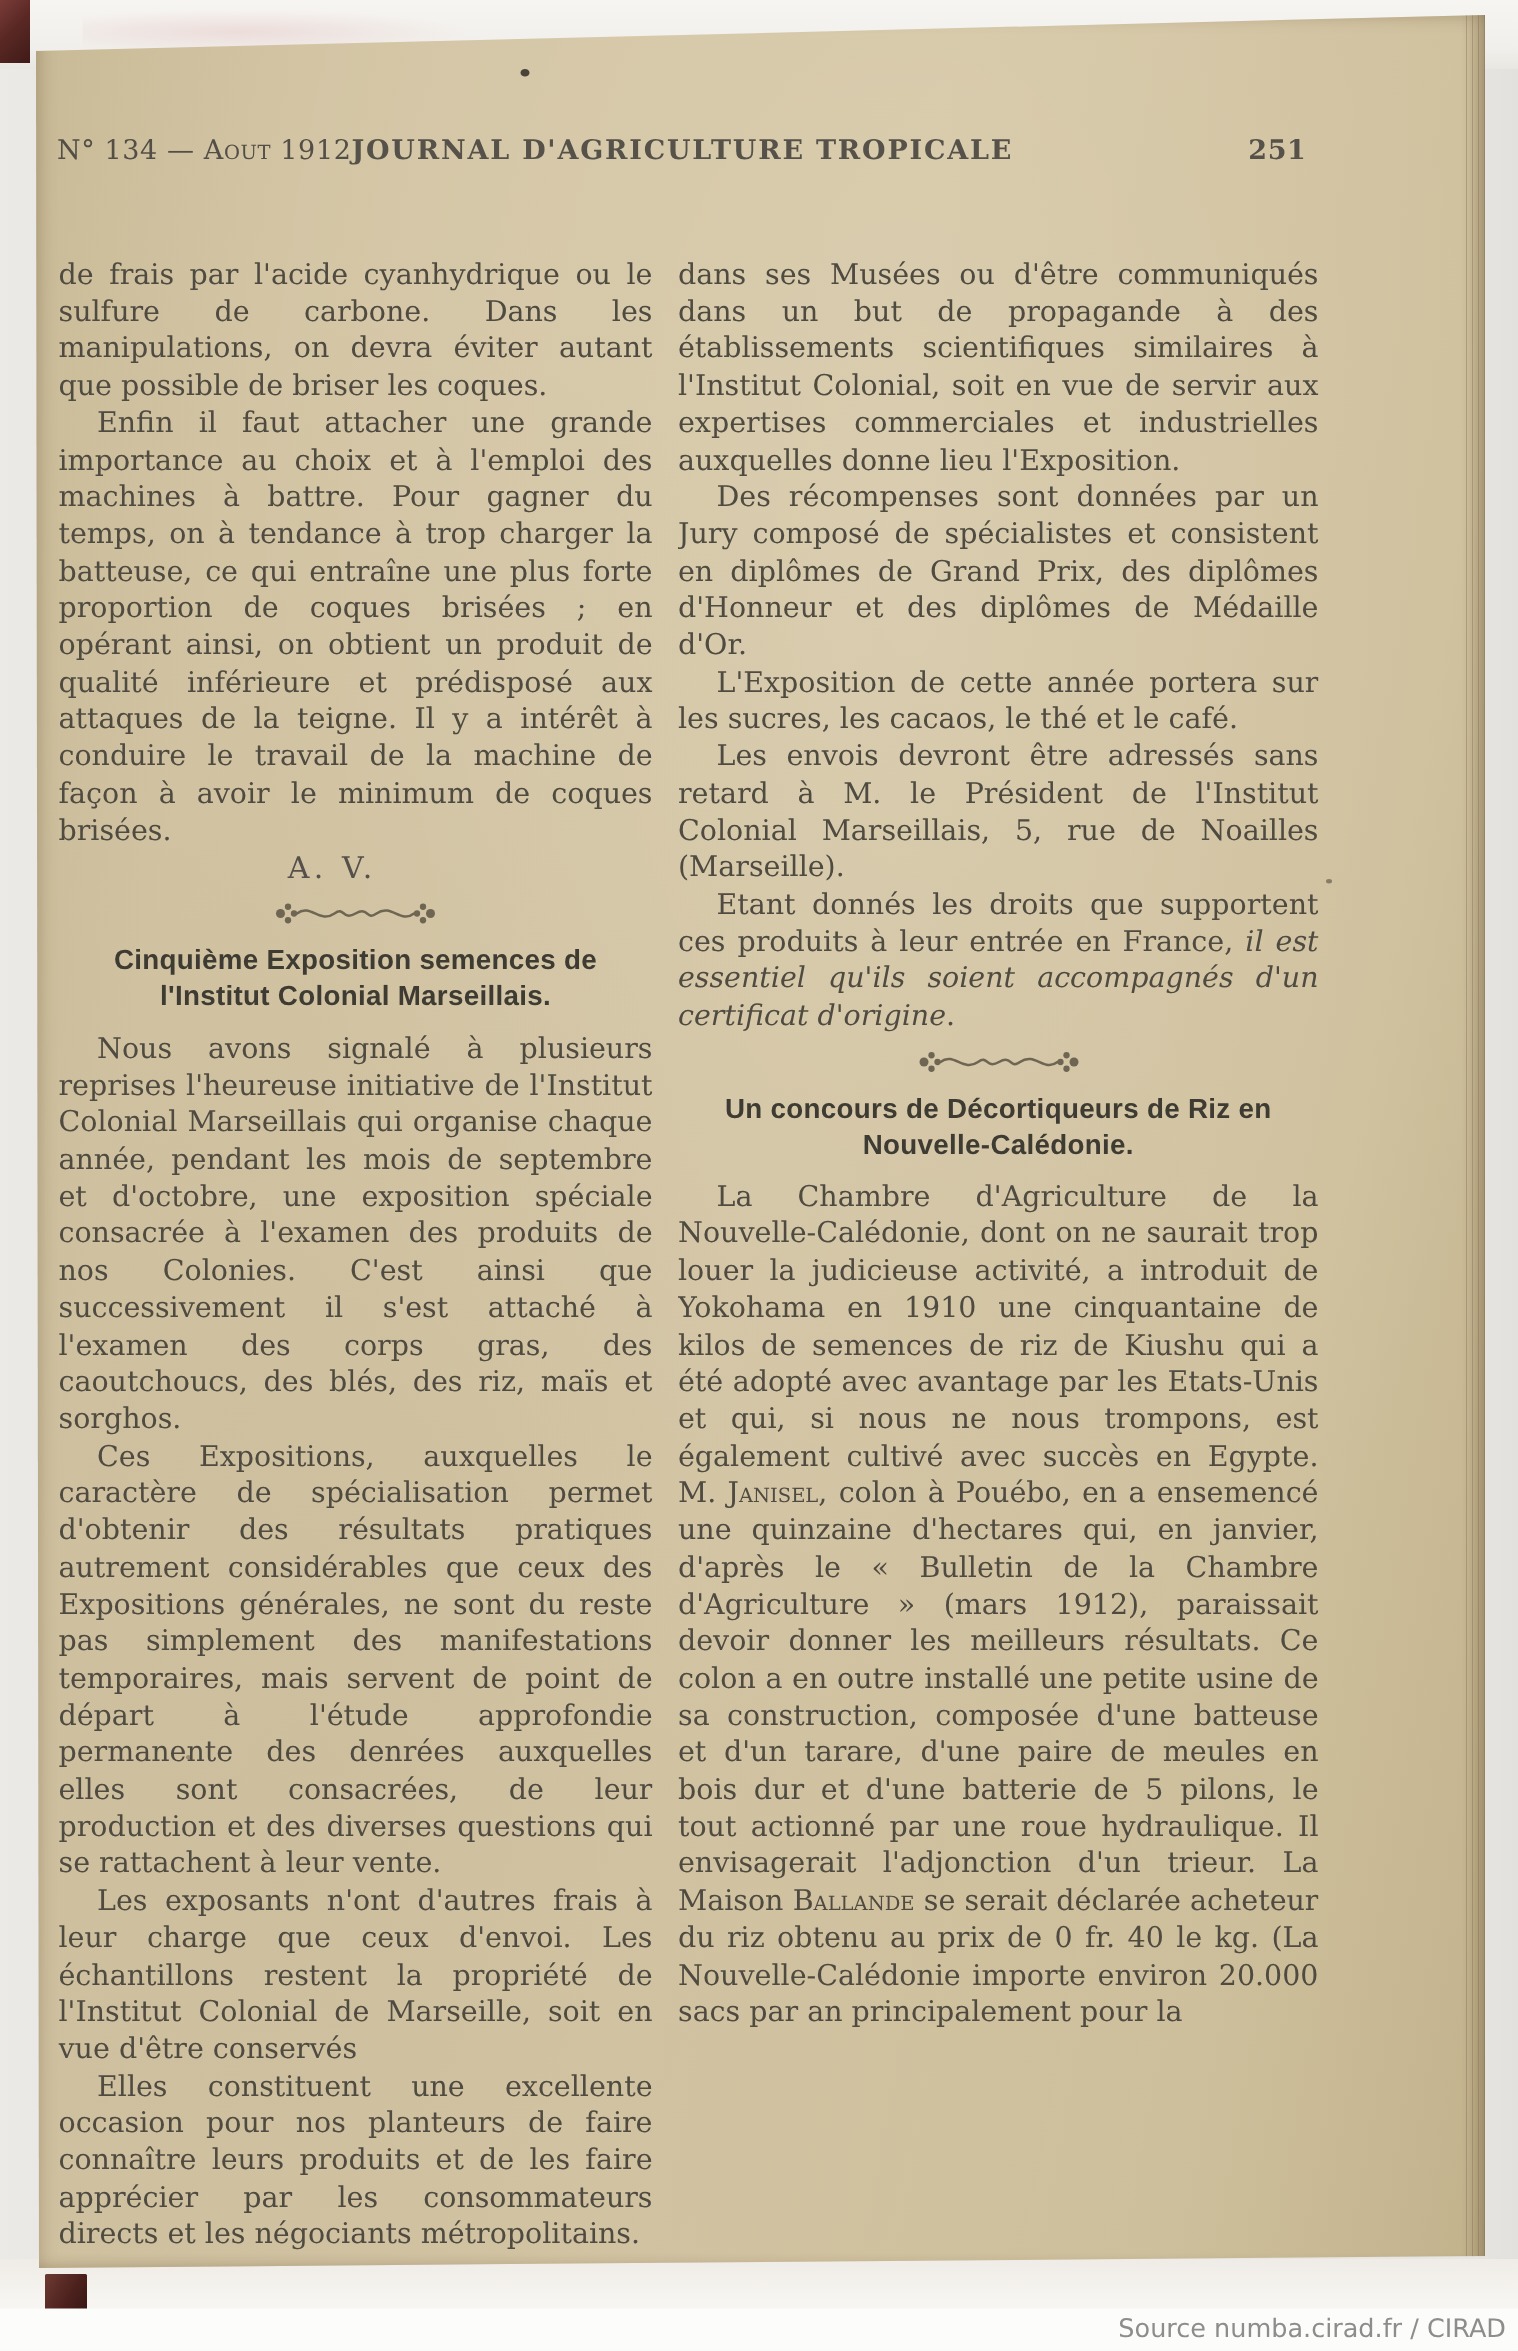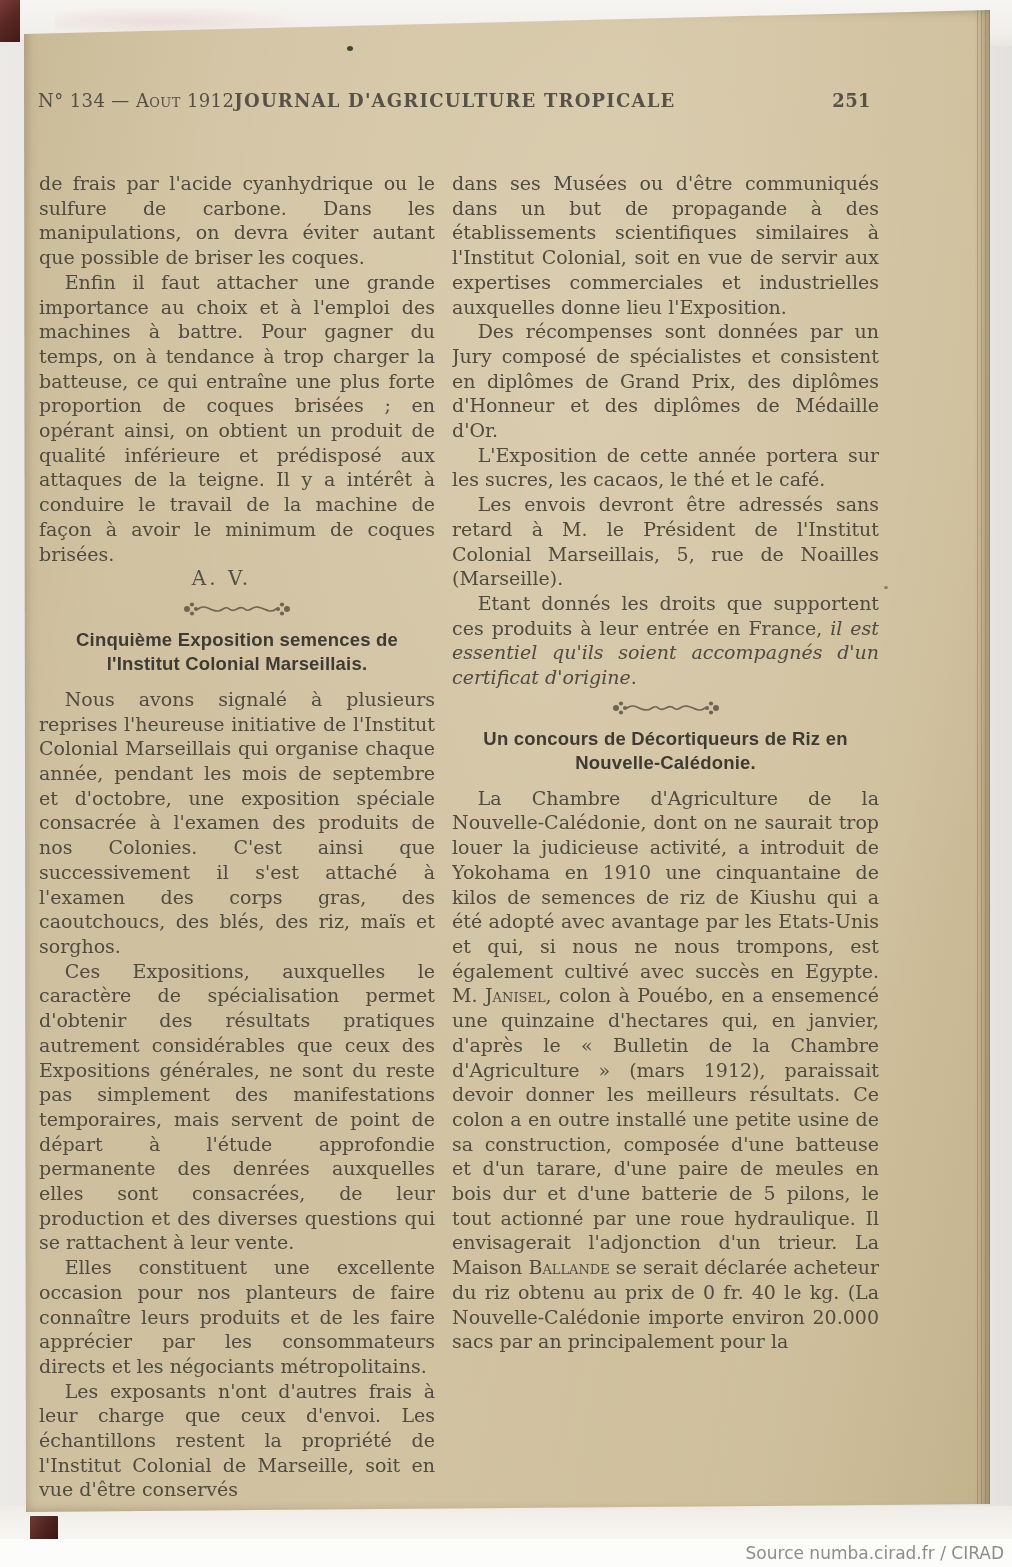--- a/index.html
+++ b/index.html
@@ -143,22 +143,22 @@
               <circle cx="106" cy="9" r="3"></circle>
                 <circle cx="101" cy="4.5" r="2.1"></circle>
                 <circle cx="101" cy="13.5" r="2.1"></circle>
                 <circle cx="97" cy="9" r="2.1"></circle>
             </g>
           </svg>
         </div>
         <h2 class="section-heading">Cinquième Exposition semences de l'Institut Colonial Marseillais.</h2>
         <p>Nous avons signalé à plusieurs reprises l'heureuse initiative de l'Institut Colonial Marseillais qui organise chaque année, pendant les mois de septembre et d'octobre, une exposition spéciale consacrée à l'examen des produits de nos Colonies. C'est ainsi que successivement il s'est attaché à l'examen des corps gras, des caoutchoucs, des blés, des riz, maïs et sorghos.</p>
         <p>Ces Expositions, auxquelles le caractère de spécialisation permet d'obtenir des résultats pratiques autrement considérables que ceux des Expositions générales, ne sont du reste pas simplement des manifestations temporaires, mais servent de point de départ à l'étude approfondie permanente des denrées auxquelles elles sont consacrées, de leur production et des diverses questions qui se rattachent à leur vente.</p>
+        <p>Les exposants n'ont d'autres frais à leur charge que ceux d'envoi. Les échantillons restent la propriété de l'Institut Colonial de Marseille, soit en vue d'être conservés</p>
         <p>Elles constituent une excellente occasion pour nos planteurs de faire connaître leurs produits et de les faire apprécier par les consommateurs directs et les négociants métropolitains.</p>
-        <p>Les exposants n'ont d'autres frais à leur charge que ceux d'envoi. Les échantillons restent la propriété de l'Institut Colonial de Marseille, soit en vue d'être conservés</p>
       </div>
 
       <div class="col right">
         <p class="noindent">dans ses Musées ou d'être communiqués dans un but de propagande à des établissements scientifiques similaires à l'Institut Colonial, soit en vue de servir aux expertises commerciales et industrielles auxquelles donne lieu l'Exposition.</p>
         <p>Des récompenses sont données par un Jury composé de spécialistes et consistent en diplômes de Grand Prix, des diplômes d'Honneur et des diplômes de Médaille d'Or.</p>
         <p>L'Exposition de cette année portera sur les sucres, les cacaos, le thé et le café.</p>
         <p>Les envois devront être adressés sans retard à M. le Président de l'Institut Colonial Marseillais, 5, rue de Noailles (Marseille).</p>
         <p><span>Etant donnés les droits que supportent ces produits à leur entrée en France, </span><span class="it">il est essentiel qu'ils soient accompagnés d'un certificat d'origine</span><span>.</span></p>
         <div class="ornament">
           <svg width="112" height="18" viewBox="0 0 112 18" aria-hidden="true">

